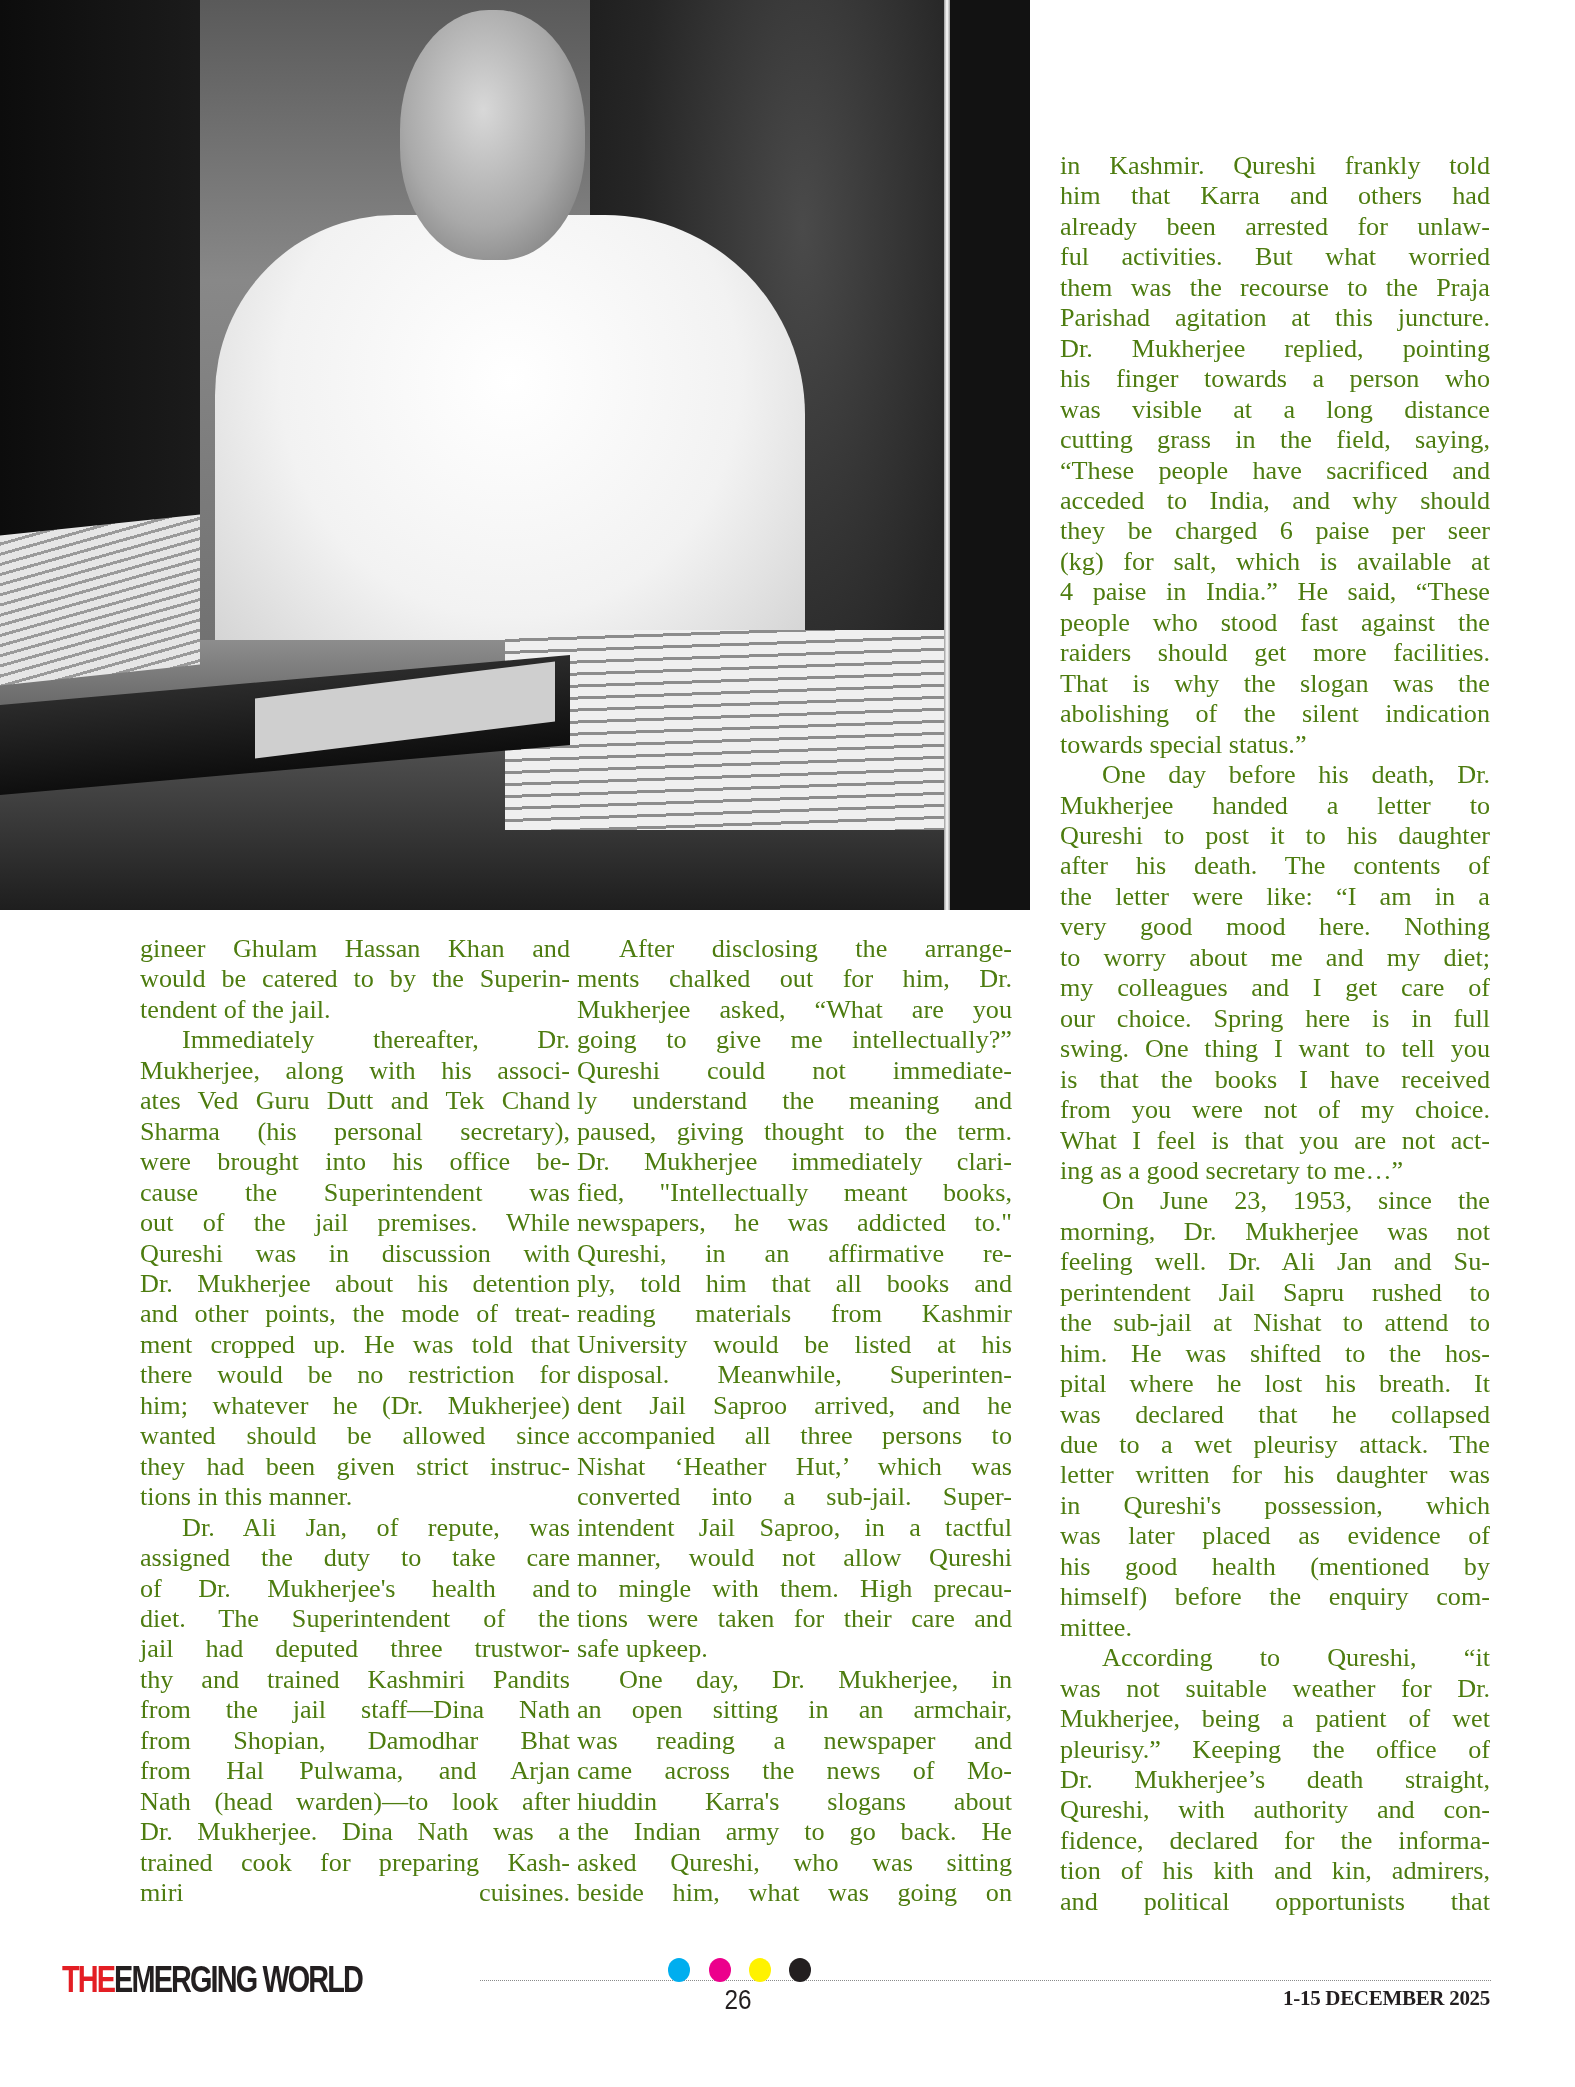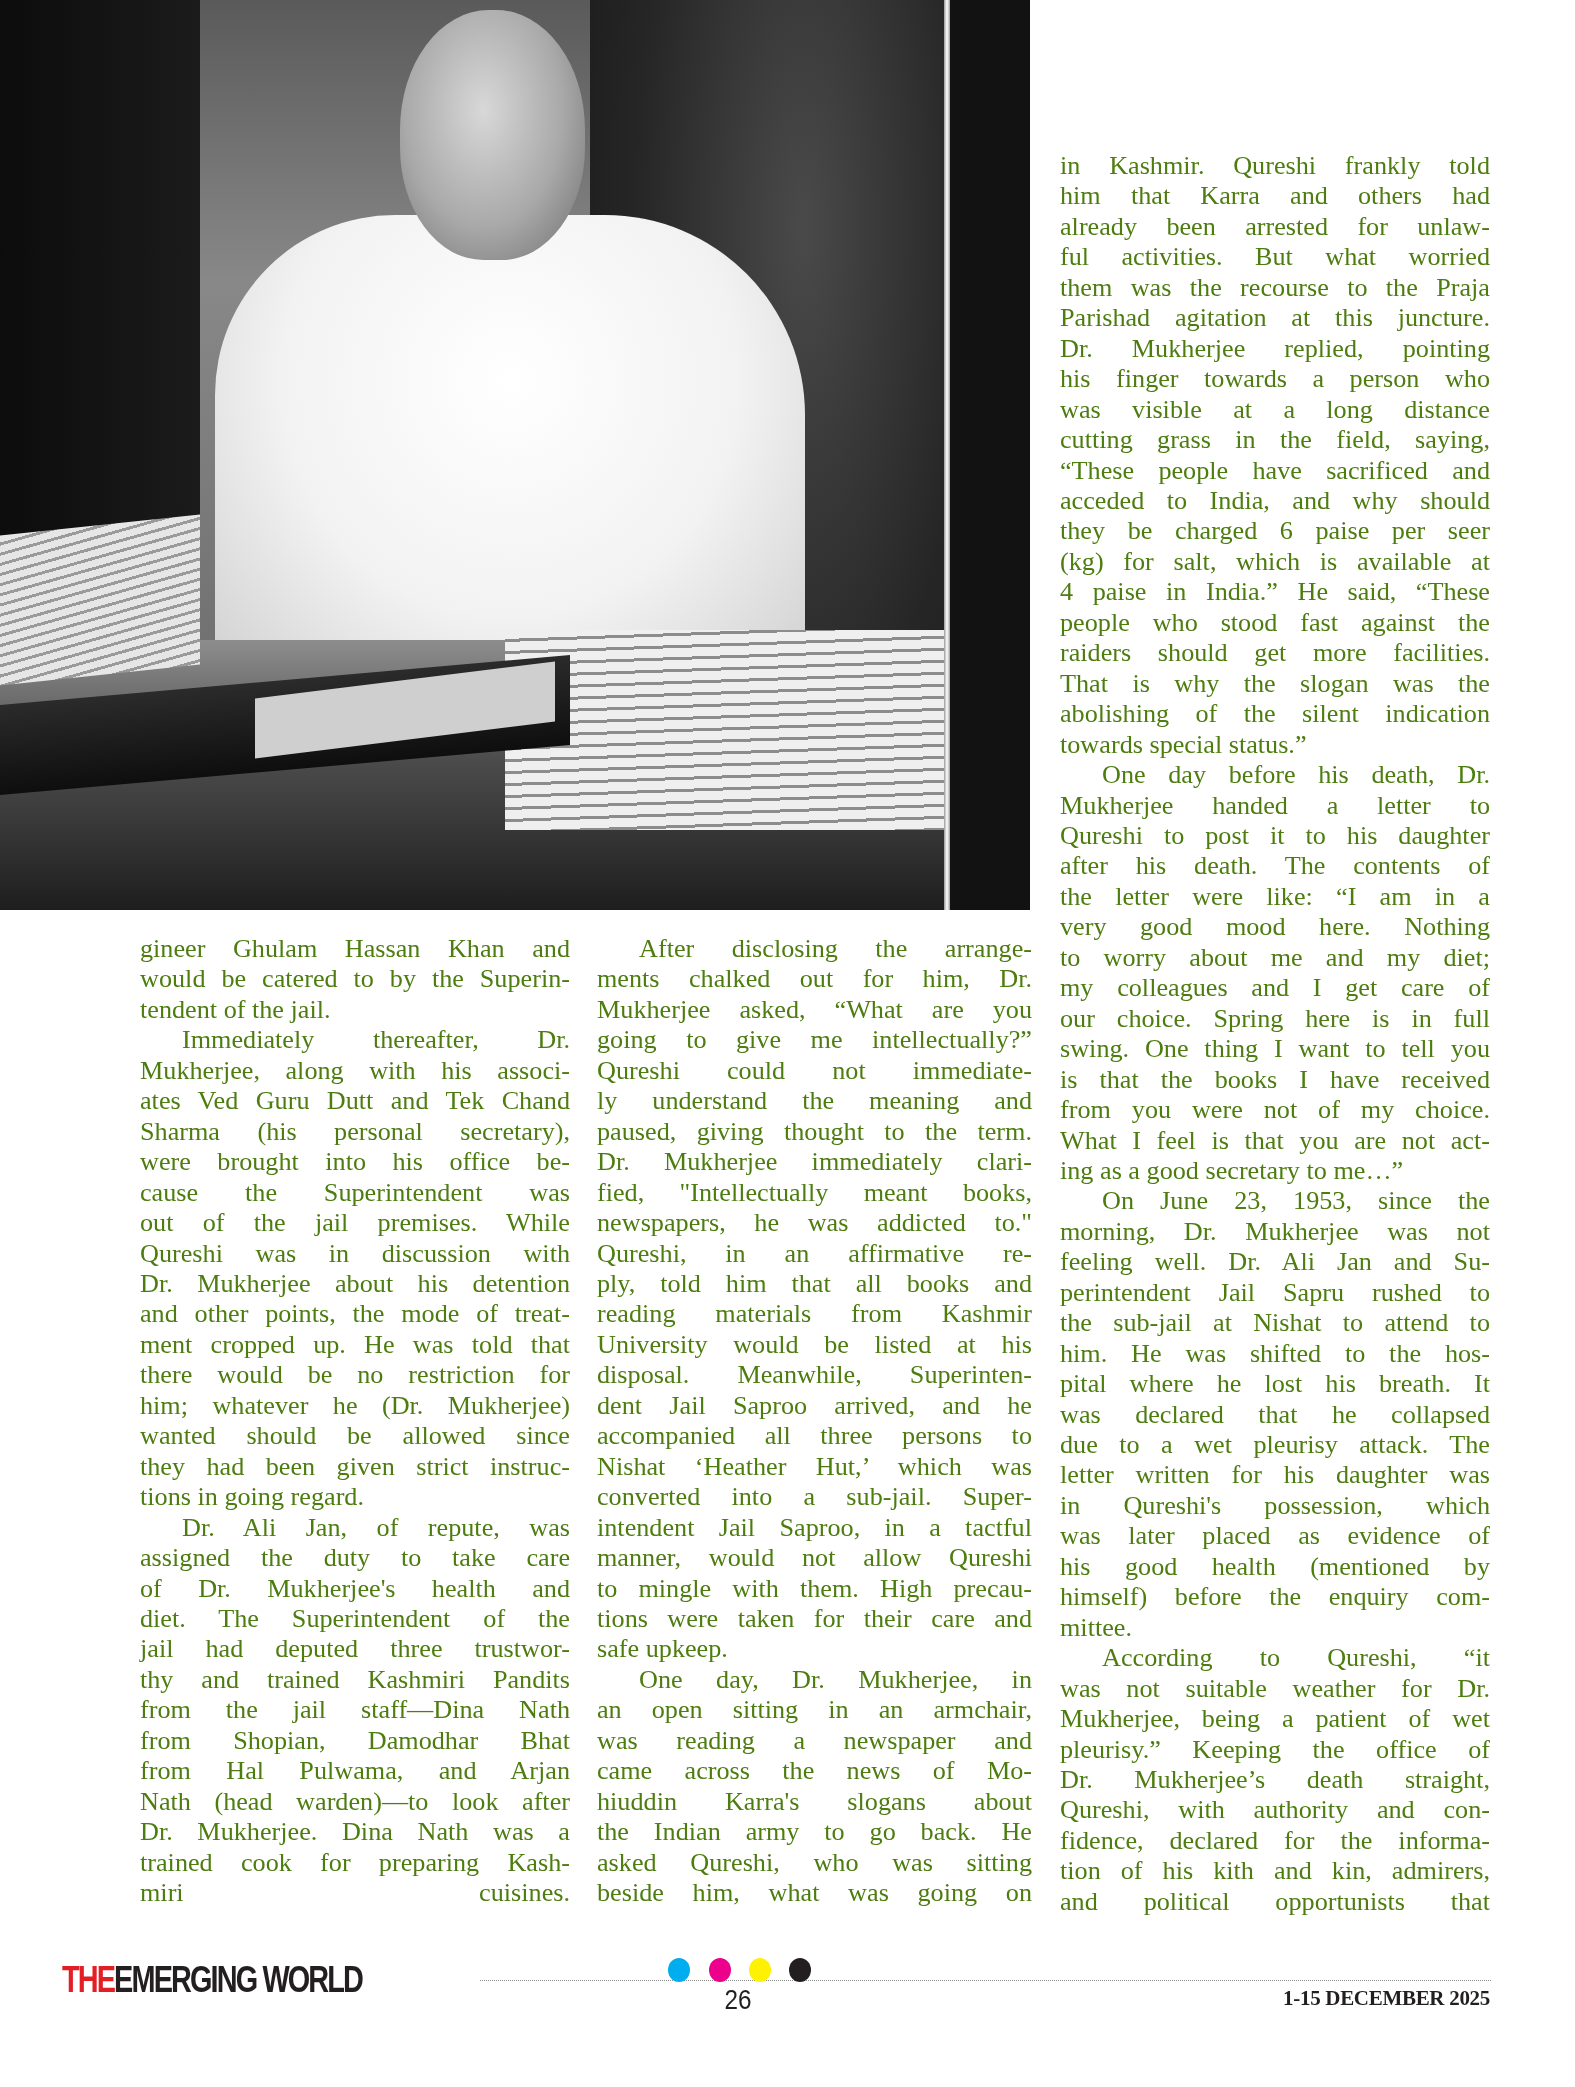--- a/index.html
+++ b/index.html
@@ -18,21 +18,21 @@
   .photo .papers-right { position: absolute; left: 505px; top: 630px; width: 440px; height: 200px; background: repeating-linear-gradient(178deg, #efefef 0 9px, #8c8c8c 9px 12px); }
   .photo .book { position: absolute; left: 0; top: 680px; width: 570px; height: 90px; background: linear-gradient(180deg, #2b2b2b, #0e0e0e); transform: skewY(-5deg); }
   .photo .book-page { position: absolute; left: 255px; top: 680px; width: 300px; height: 60px; background: #cfcfcf; transform: skewY(-7deg); }
   .photo .divider { position: absolute; left: 944px; top: 0; width: 6px; height: 910px; background: linear-gradient(90deg, #9a9a9a, #ffffff, #9a9a9a); }
   .photo .strip { position: absolute; left: 950px; top: 0; width: 80px; height: 910px; background: #121212; }
 
   
   .col { position: absolute; font-family: "Liberation Serif", "DejaVu Serif", serif; font-size: 26.2px; line-height: 30.45px; color: #4d7c0f; text-align: justify; hyphens: manual; }
   .col p { margin: 0; }
   .col-left { left: 140px; top: 934px; width: 430px; }
-  .col-mid { left: 597px; top: 934px; width: 435px; }
+  .col-mid { left: 577px; top: 934px; width: 435px; }
   .col-right { left: 1060px; top: 151px; width: 430px; }
   .line { display: block; text-align: justify; text-align-last: justify; white-space: nowrap; }
   .line.last { text-align-last: left; }
   .line.ind { padding-left: 42px; }
 
   
   .footer-logo { position: absolute; left: 62px; top: 1960px; font-family: "Liberation Sans", "DejaVu Sans", sans-serif; font-weight: bold; font-size: 37px; letter-spacing: -2.4px; transform: scaleX(0.78); transform-origin: left top; white-space: nowrap; line-height: 40px; }
   .footer-logo .the { color: #e31e24; }
   .footer-logo .rest { color: #231f20; }
   .footer-rule { position: absolute; left: 480px; top: 1980px; width: 1011px; height: 0; border-top: 1px dotted #8a8a8a; }
@@ -76,21 +76,21 @@
         <span class="line">cause the Superintendent was</span>
         <span class="line">out of the jail premises. While</span>
         <span class="line">Qureshi was in discussion with</span>
         <span class="line">Dr. Mukherjee about his detention</span>
         <span class="line">and other points, the mode of treat-</span>
         <span class="line">ment cropped up. He was told that</span>
         <span class="line">there would be no restriction for</span>
         <span class="line">him; whatever he (Dr. Mukherjee)</span>
         <span class="line">wanted should be allowed since</span>
         <span class="line">they had been given strict instruc-</span>
-        <span class="line last">tions in going regard.</span>
+        <span class="line last">tions in this manner.</span>
       </p>
       <p>
         <span class="line ind">Dr. Ali Jan, of repute, was</span>
         <span class="line">assigned the duty to take care</span>
         <span class="line">of Dr. Mukherjee's health and</span>
         <span class="line">diet. The Superintendent of the</span>
         <span class="line">jail had deputed three trustwor-</span>
         <span class="line">thy and trained Kashmiri Pandits</span>
         <span class="line">from the jail staff—Dina Nath</span>
         <span class="line">from Shopian, Damodhar Bhat</span>

